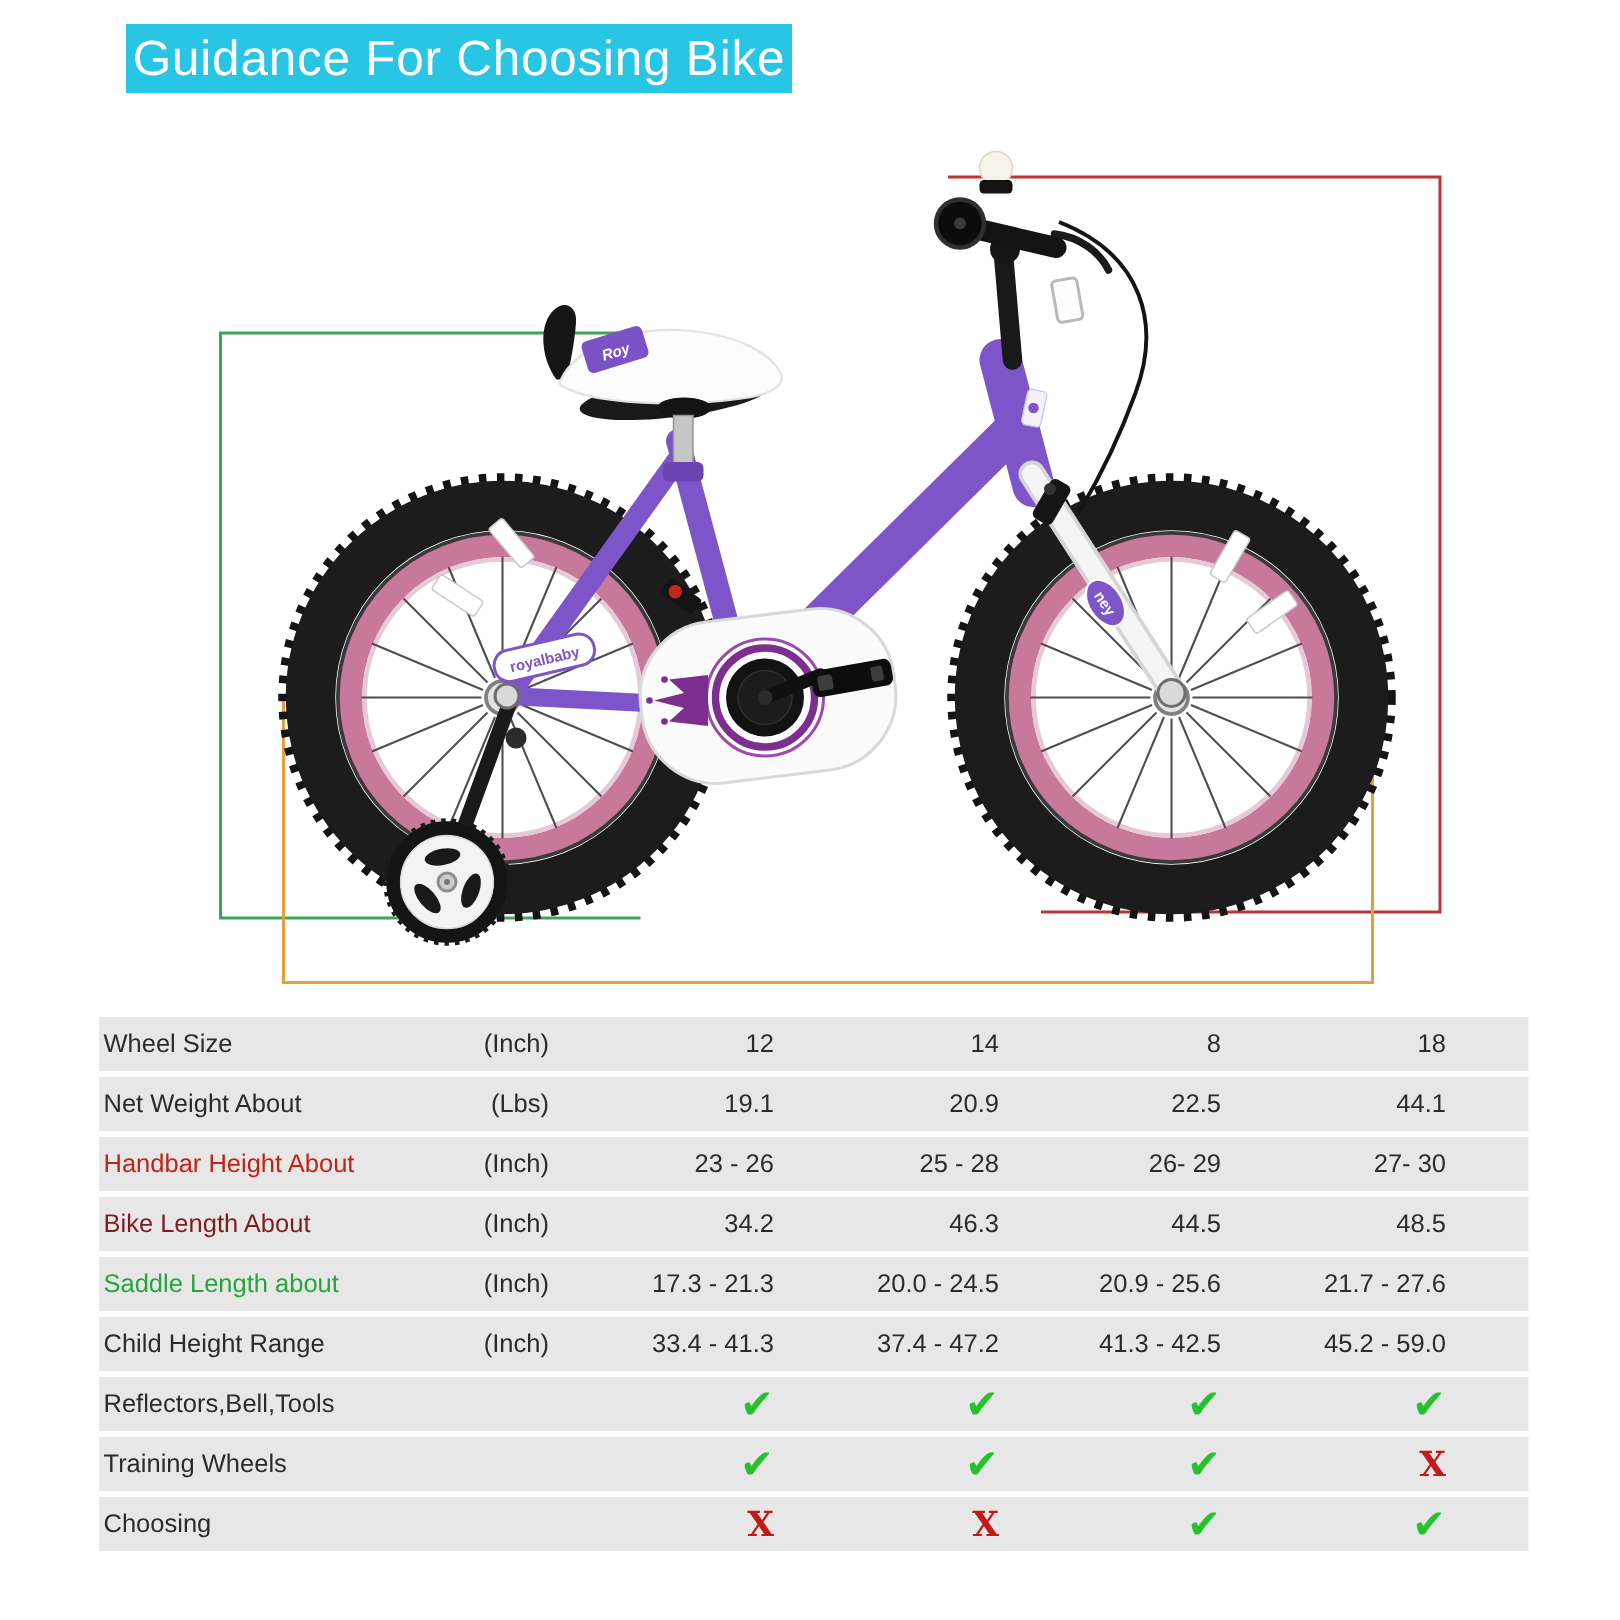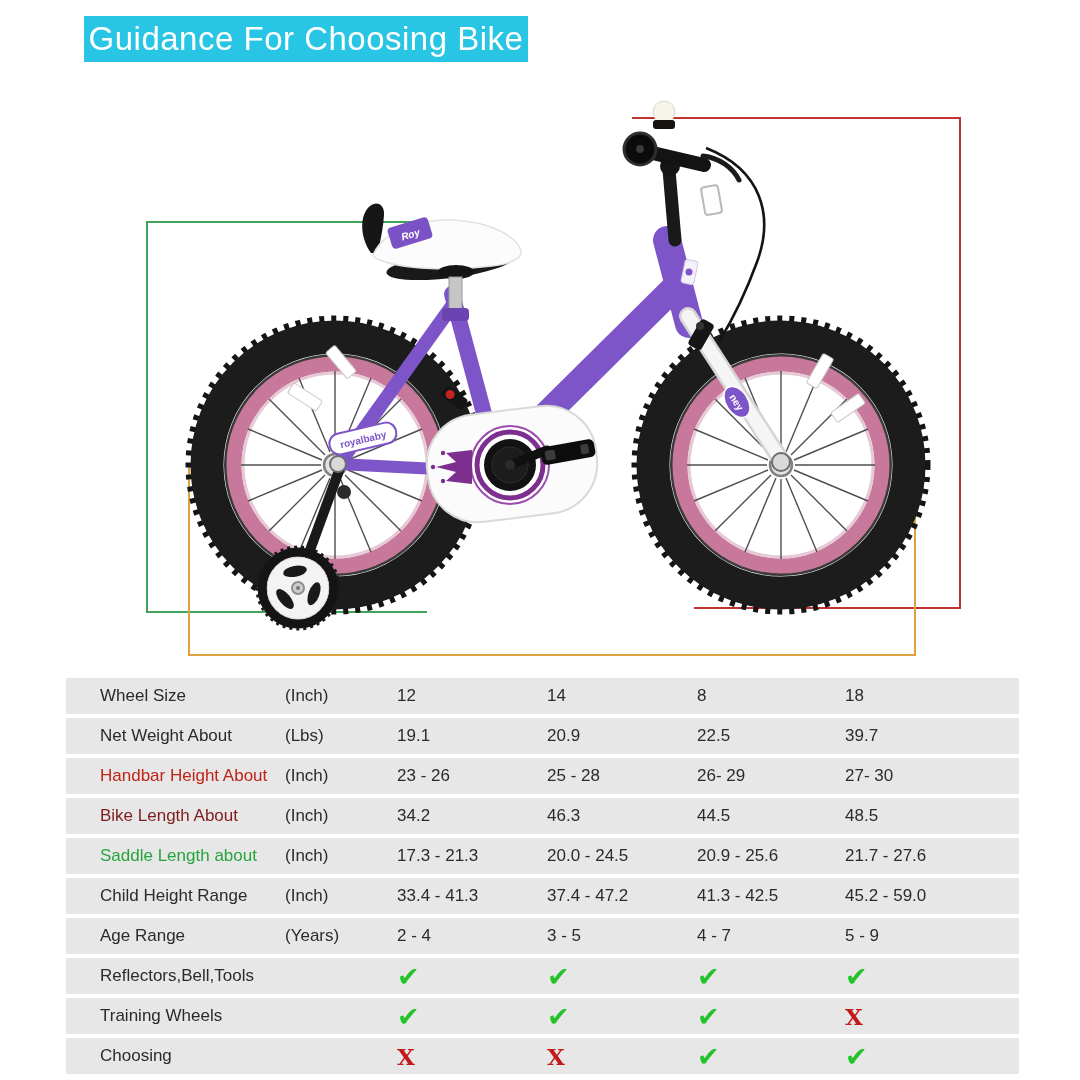--- a/index.html
+++ b/index.html
@@ -11,27 +11,27 @@
     position:absolute;left:84px;top:16px;width:444px;height:46px;
     background:#29c5e4;color:#fff;display:flex;align-items:center;justify-content:center;
     font-size:33px;font-weight:500;letter-spacing:.5px;
   }
   .bike-stage{position:absolute;left:0;top:0;width:1080px;height:675px;}
   .spec-table{position:absolute;left:66px;top:678px;width:953px;}
   .trow{
     display:grid;
     grid-template-columns:185px 112px 150px 150px 148px 150px 1fr;
     align-items:center;height:36px;margin-bottom:4px;background:#e7e7e7;
-    padding-left:34px;font-size:17px;color:#2b2b2b;
+    padding-left:3px;font-size:17px;color:#2b2b2b;
   }
   .lbl{text-align:left;white-space:nowrap;}
   .lbl[data-lc="red"]{color:#bf2418;}
   .lbl[data-lc="orange"]{color:#7f1d1d;}
   .lbl[data-lc="green"]{color:#27a53c;}
-  .unit,.val{text-align:left;white-space:nowrap;}
+  .unit,.val{text-align:right;white-space:nowrap;}
   .val[data-kind="check"]{color:#25c32b;font-size:27px;font-weight:700;line-height:1;font-family:"DejaVu Sans",sans-serif;}
   .val[data-kind="cross"]{color:#c21a1a;font-size:23px;font-weight:800;line-height:1;font-family:"DejaVu Serif",serif;}
   svg text{font-family:"Liberation Sans",sans-serif;}
 </style>
 </head>
 <body>
 
 <div class="banner">Guidance For Choosing Bike</div>
 
 <div class="bike-stage">
@@ -174,21 +174,21 @@
     <span class="val" data-kind="text">8</span>
     <span class="val" data-kind="text">18</span>
   </div>
 
   <div class="trow">
     <span class="lbl" data-lc="default">Net Weight About</span>
     <span class="unit">(Lbs)</span>
     <span class="val" data-kind="text">19.1</span>
     <span class="val" data-kind="text">20.9</span>
     <span class="val" data-kind="text">22.5</span>
-    <span class="val" data-kind="text">39.7</span>
+    <span class="val" data-kind="text">44.1</span>
   </div>
 
   <div class="trow">
     <span class="lbl" data-lc="red">Handbar Height About</span>
     <span class="unit">(Inch)</span>
     <span class="val" data-kind="text">23 - 26</span>
     <span class="val" data-kind="text">25 - 28</span>
     <span class="val" data-kind="text">26- 29</span>
     <span class="val" data-kind="text">27- 30</span>
   </div>
@@ -213,28 +213,20 @@
 
   <div class="trow">
     <span class="lbl" data-lc="default">Child Height Range</span>
     <span class="unit">(Inch)</span>
     <span class="val" data-kind="text">33.4 - 41.3</span>
     <span class="val" data-kind="text">37.4 - 47.2</span>
     <span class="val" data-kind="text">41.3 - 42.5</span>
     <span class="val" data-kind="text">45.2 - 59.0</span>
   </div>
 
-  <div class="trow">
-    <span class="lbl" data-lc="default">Age Range</span>
-    <span class="unit">(Years)</span>
-    <span class="val" data-kind="text">2 - 4</span>
-    <span class="val" data-kind="text">3 - 5</span>
-    <span class="val" data-kind="text">4 - 7</span>
-    <span class="val" data-kind="text">5 - 9</span>
-  </div>
 
   <div class="trow">
     <span class="lbl" data-lc="default">Reflectors,Bell,Tools</span>
     <span class="unit"></span>
     <span class="val" data-kind="check">✔</span>
     <span class="val" data-kind="check">✔</span>
     <span class="val" data-kind="check">✔</span>
     <span class="val" data-kind="check">✔</span>
   </div>
 

